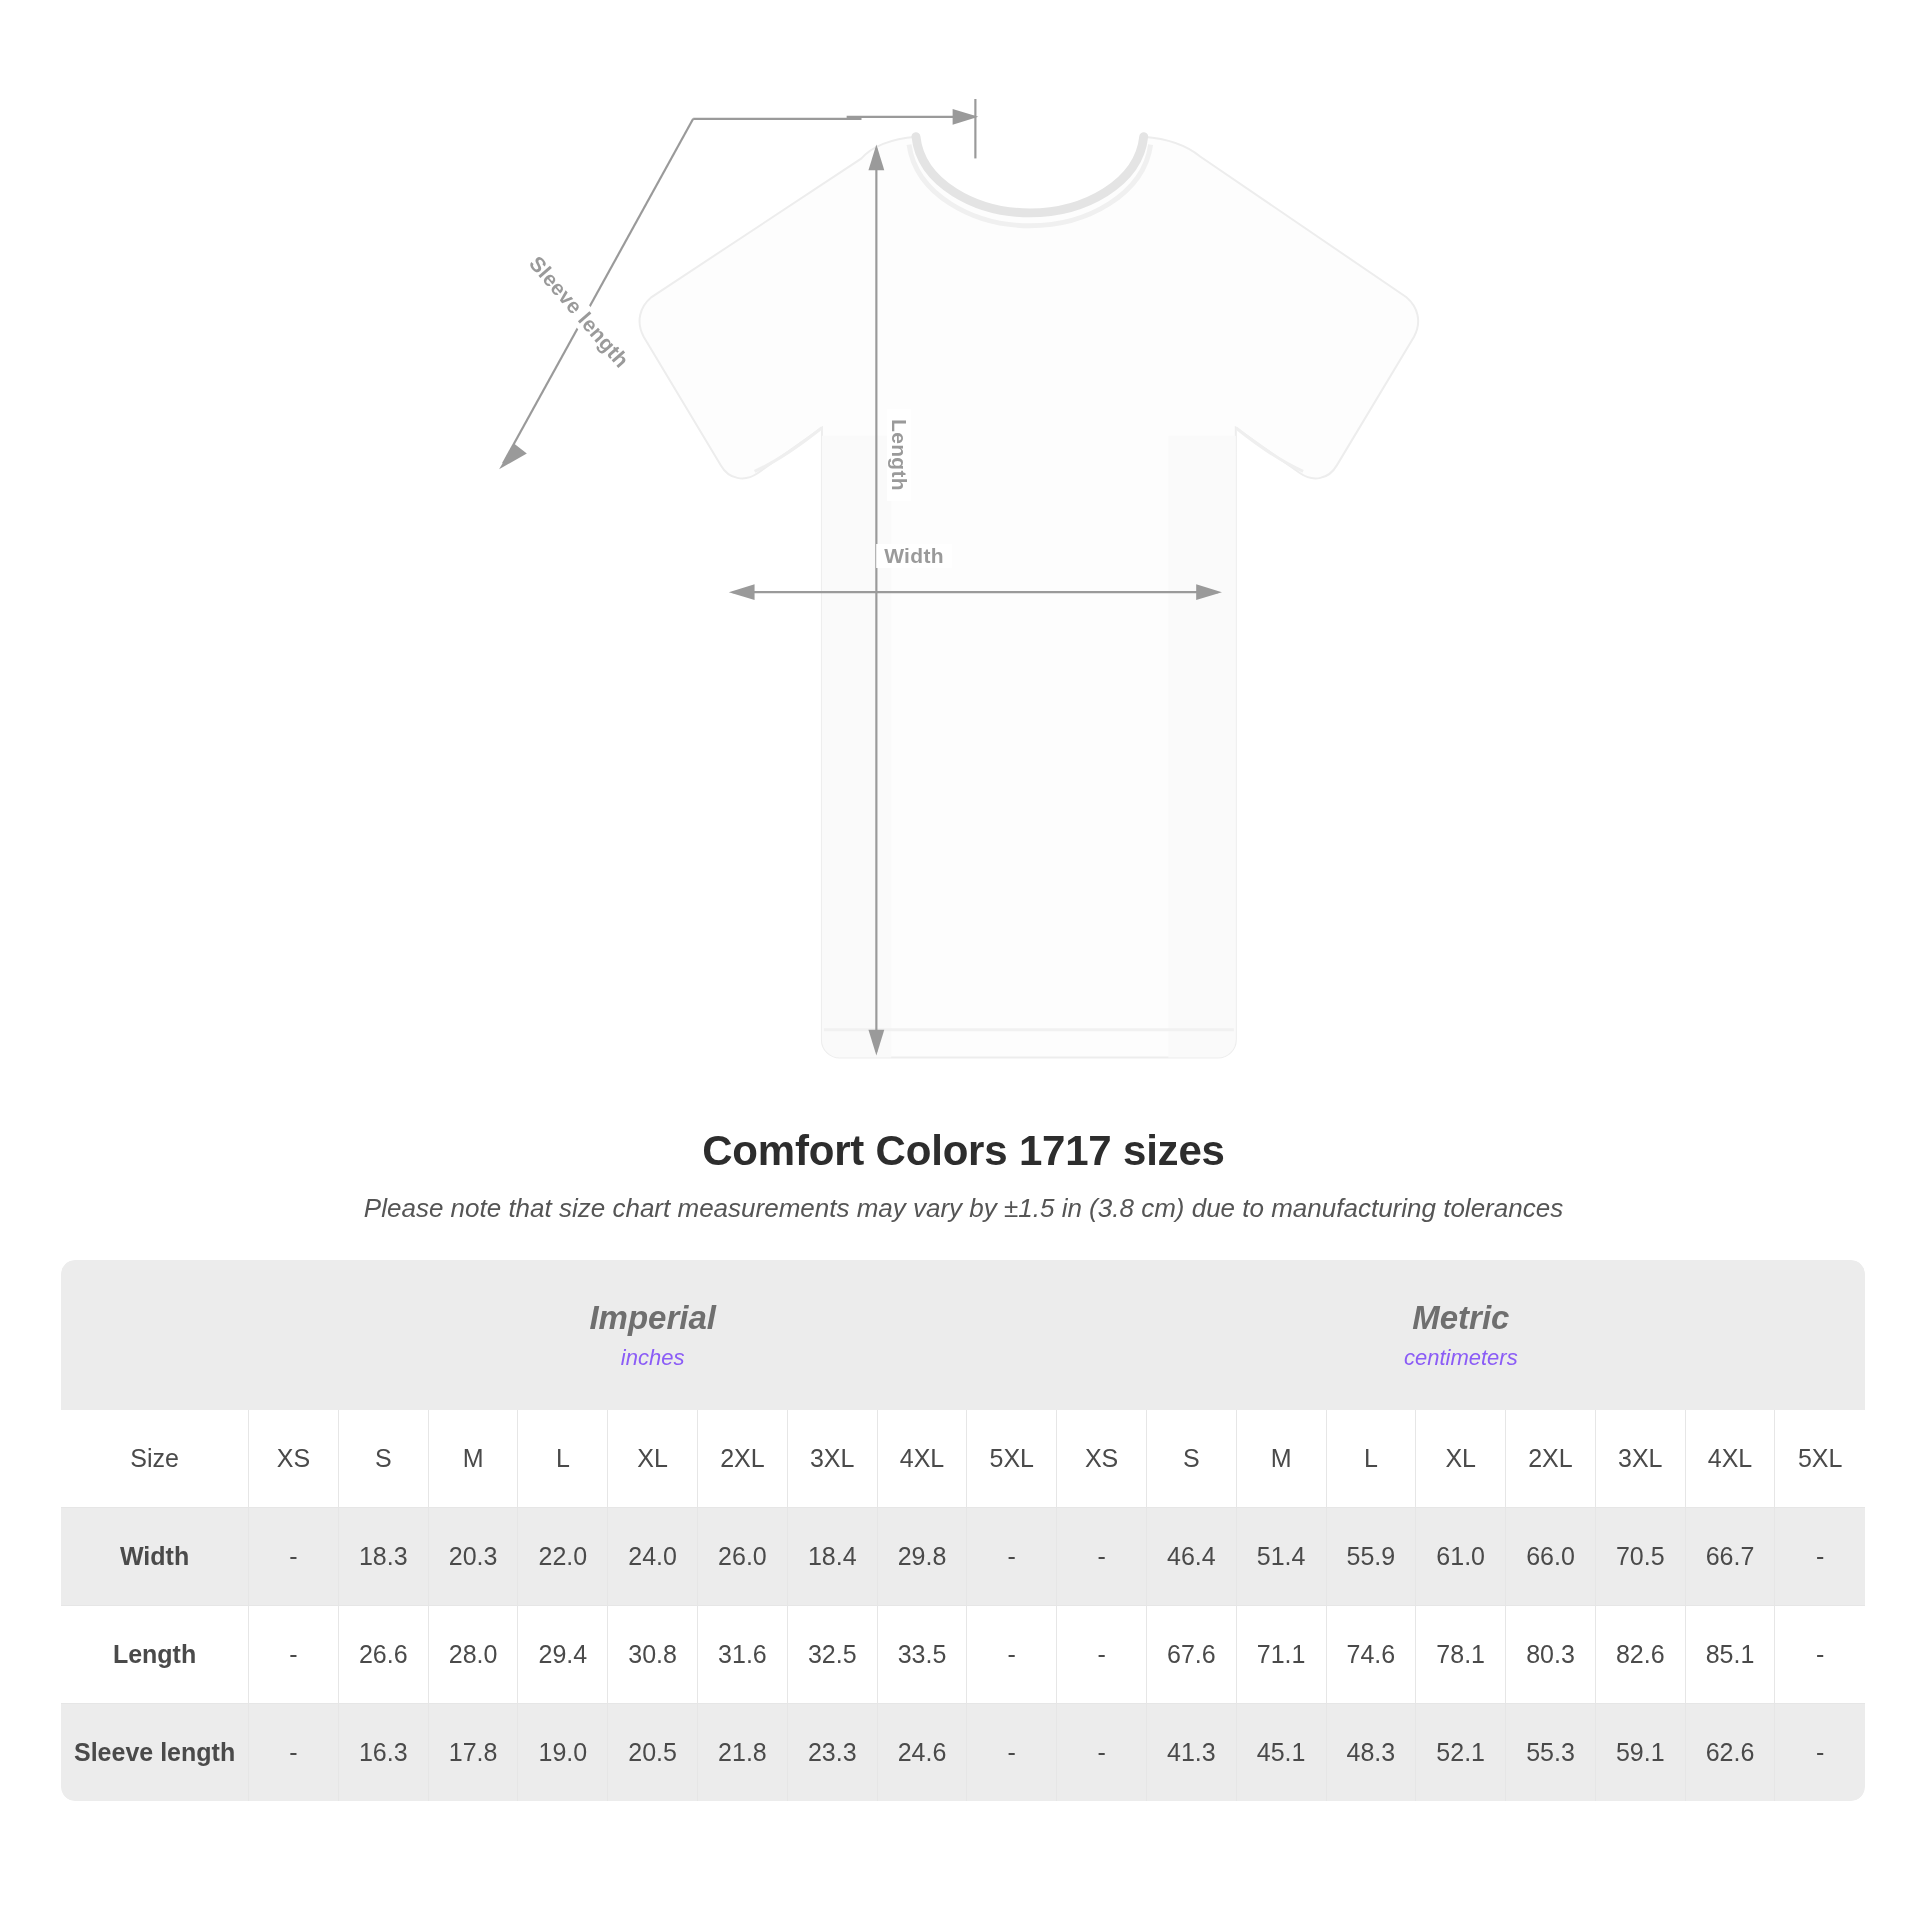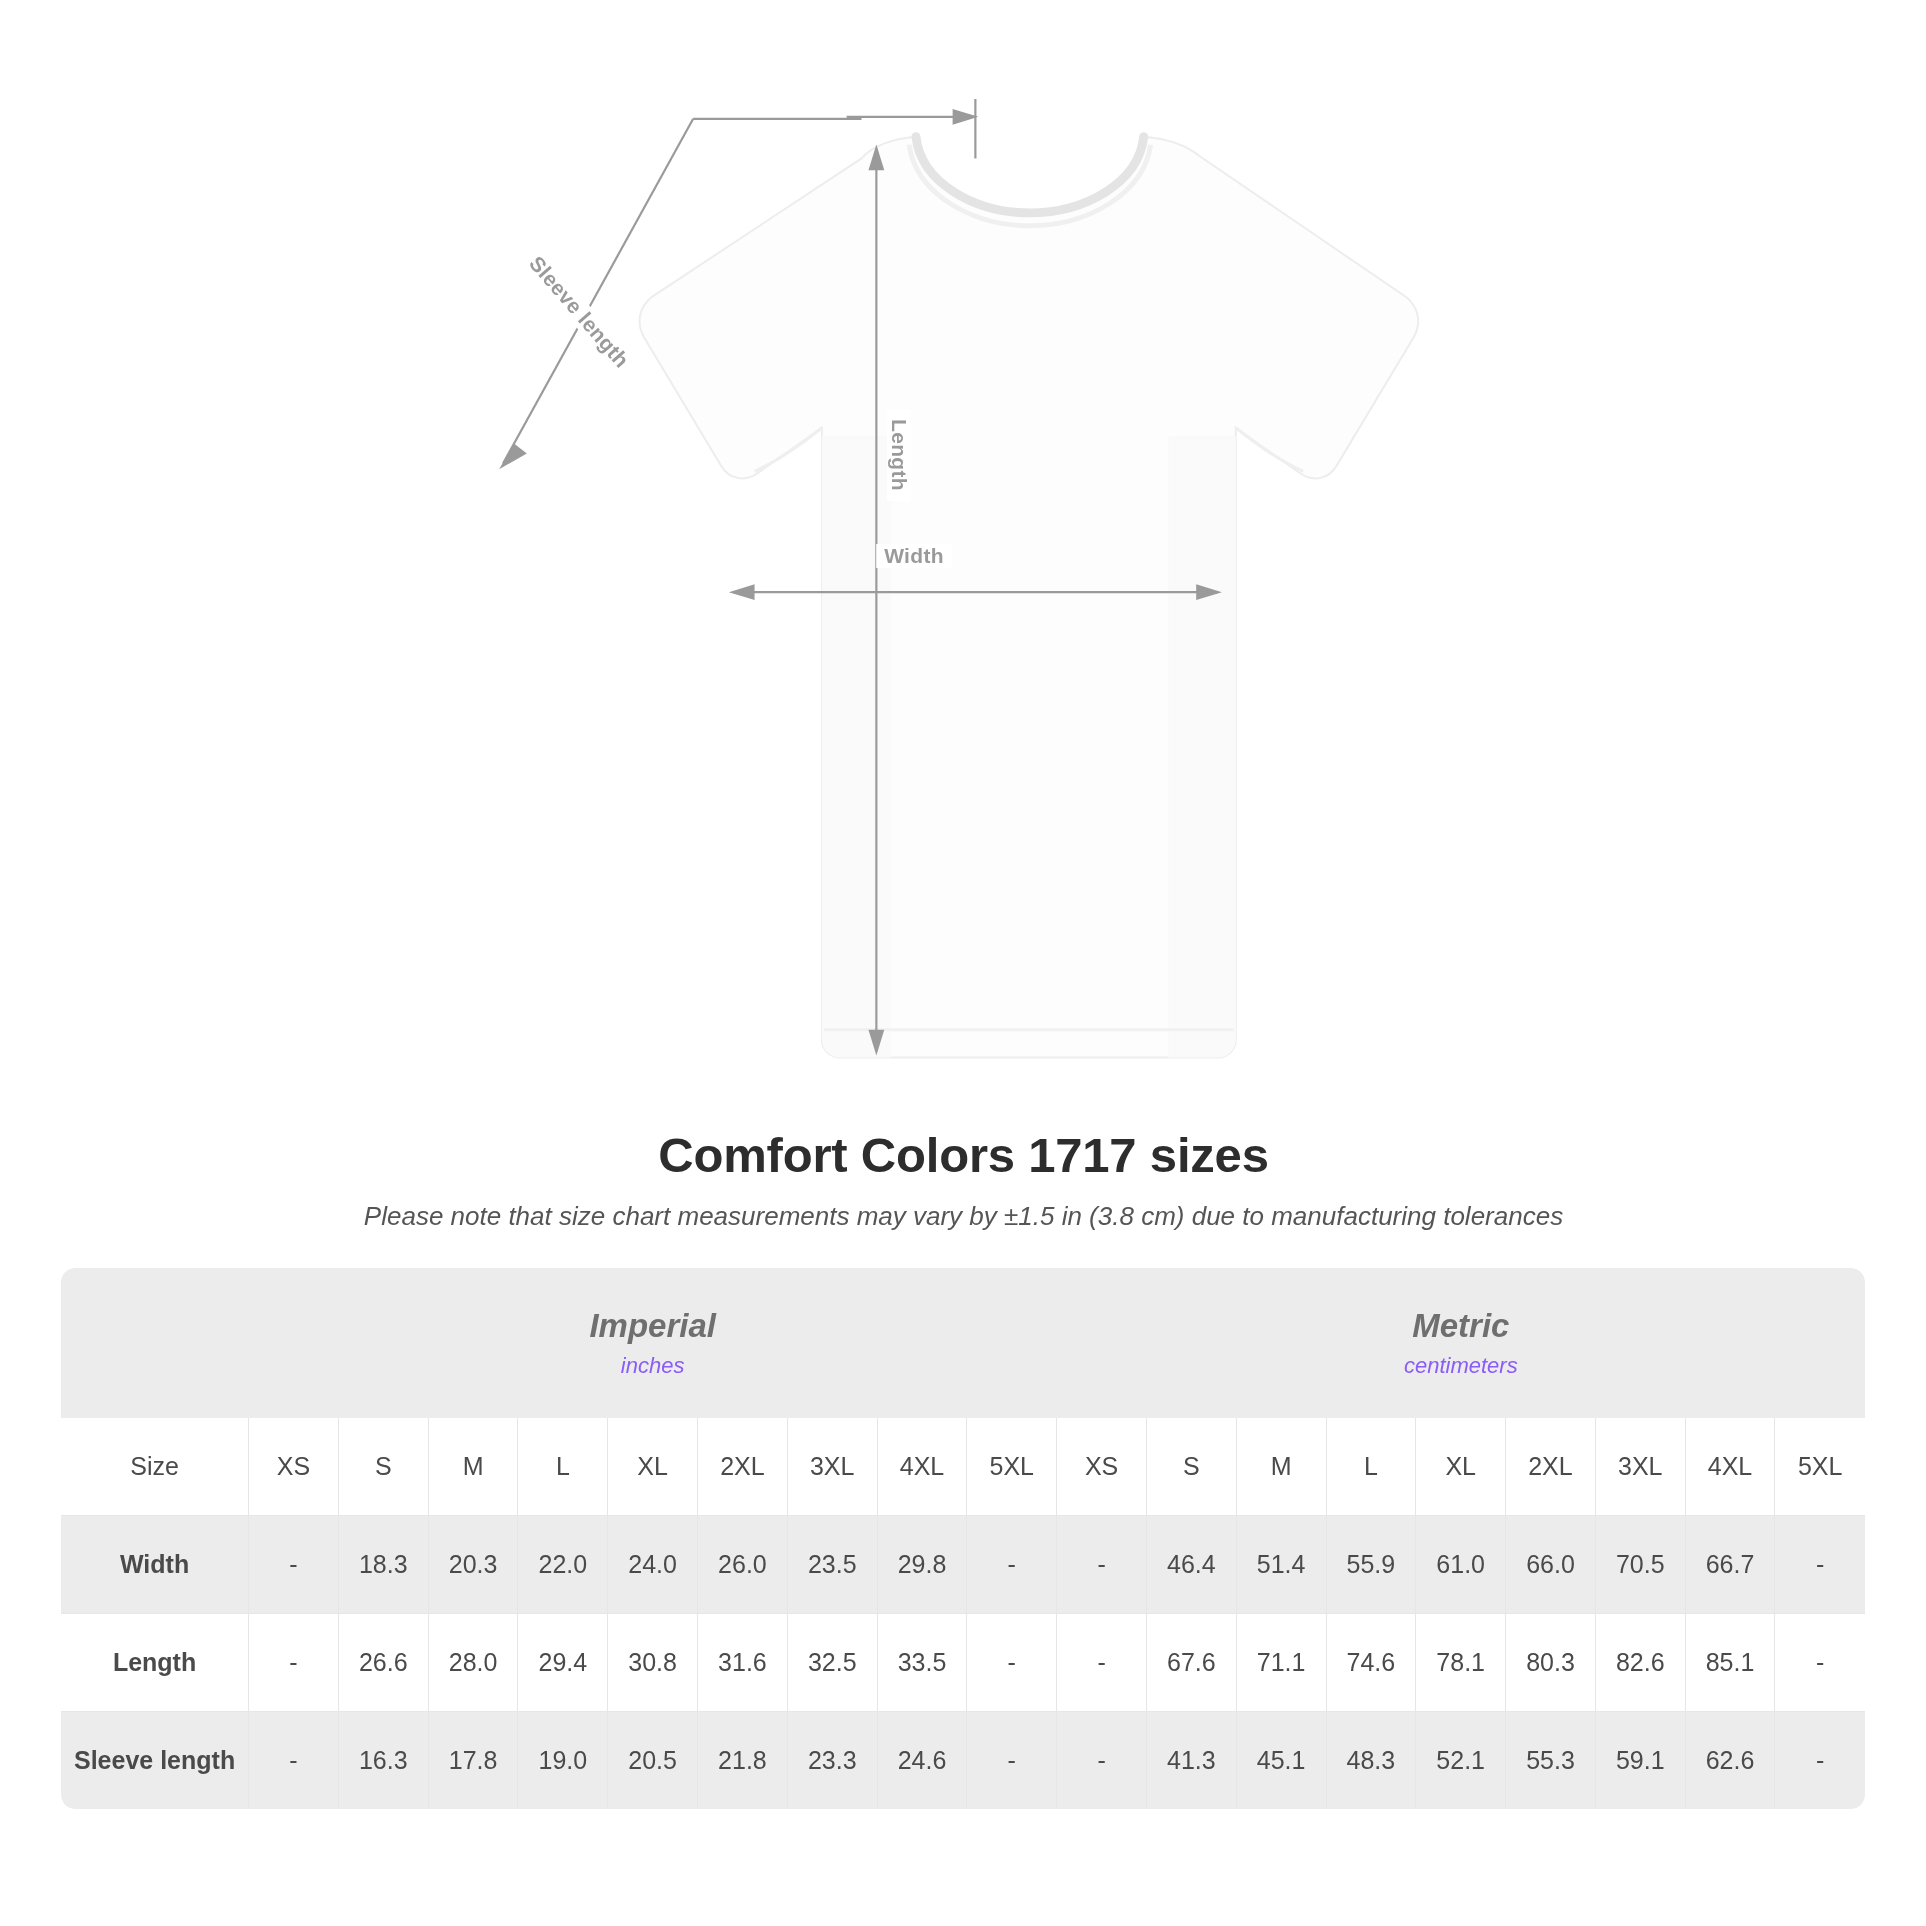--- a/index.html
+++ b/index.html
@@ -55,21 +55,21 @@
     background: #ffffff;
     padding: 0 6px;
   }
 
   
   .title-block {
     text-align: center;
     margin-top: 18px;
   }
   .chart-title {
-    font-size: 49px;
+    font-size: 42px;
     font-weight: bold;
     color: #2d2d2d;
     letter-spacing: -0.2px;
   }
   .chart-note {
     font-size: 26px;
     font-style: italic;
     color: #555555;
     margin-top: 18px;
   }
@@ -277,21 +277,21 @@
           <td>5XL</td>
         </tr>
         <tr class="data-row odd">
           <td class="rowhead">Width</td>
           <td>-</td>
           <td>18.3</td>
           <td>20.3</td>
           <td>22.0</td>
           <td>24.0</td>
           <td>26.0</td>
-          <td>23.5</td>
+          <td>18.4</td>
           <td>29.8</td>
           <td>-</td>
           <td>-</td>
           <td>46.4</td>
           <td>51.4</td>
           <td>55.9</td>
           <td>61.0</td>
           <td>66.0</td>
           <td>70.5</td>
           <td>66.7</td>

